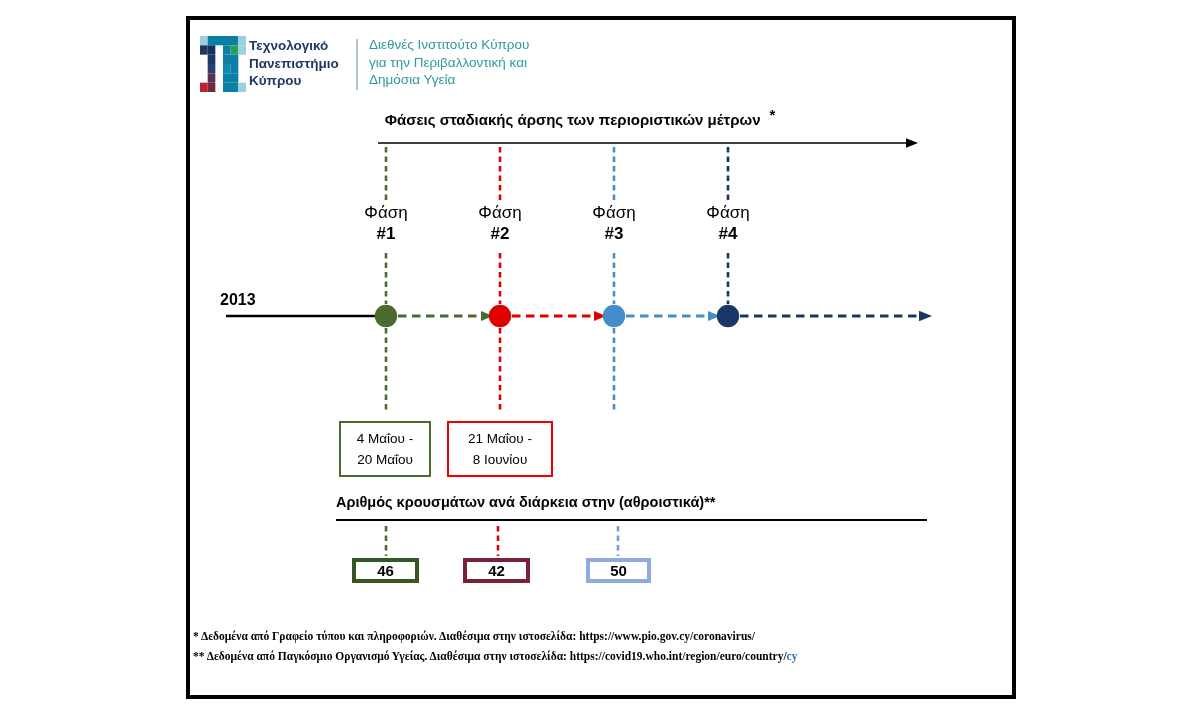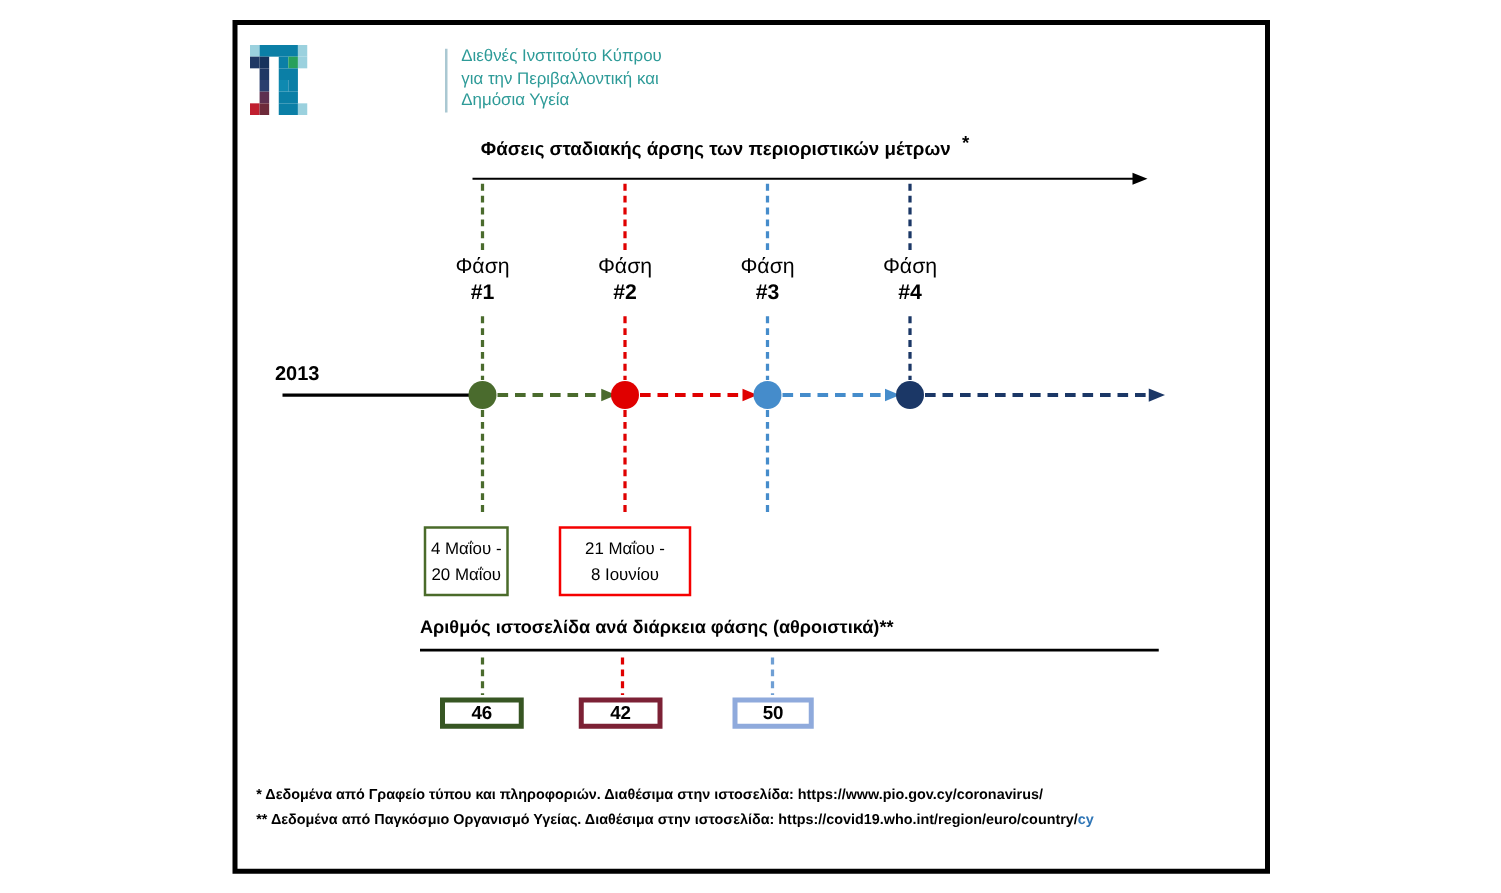--- a/index.html
+++ b/index.html
@@ -18,35 +18,35 @@
   .figure-title{left:95px;top:91px;width:590px;text-align:center;font-weight:bold;font-size:15px;}
   .figure-title .star{display:inline-block;transform:translateY(-5px);margin-left:9px;font-size:15px;}
   .phase-col{top:185px;width:90px;text-align:center;}
   .phase-word{font-size:17px;line-height:16px;}
   .phase-num{font-size:17px;font-weight:bold;line-height:22px;margin-top:2px;}
   .year-label{left:30px;top:271px;font-size:16px;font-weight:bold;}
 
   .date-box{top:401px;height:56px;box-sizing:border-box;background:#fff;
             display:flex;flex-direction:column;justify-content:center;align-items:center;
             font-size:13.5px;line-height:21px;}
-  .date-box.g{left:149px;width:68px;border:2.5px solid #4a6b2a;}
+  .date-box.g{left:149px;width:92px;border:2.5px solid #4a6b2a;}
   .date-box.r{left:257px;width:106px;border:2.5px solid #f50000;}
   .date-box.b{left:375px;width:106px;border:2.5px solid #2e75b6;}
 
   
   .cases-title{left:146px;top:474px;font-weight:bold;font-size:14.5px;}
   .count-box{top:538px;height:25px;box-sizing:border-box;background:#fff;
              display:flex;justify-content:center;align-items:center;
              font-size:15px;font-weight:bold;}
   .count-box.g{left:162px;width:67px;border:4px solid #375623;}
   .count-box.m{left:273px;width:67px;border:4px solid #7c2135;}
   .count-box.b{left:396px;width:65px;border:4px solid #8faadc;}
 
   
-  .footnote{left:15px;font-size:11.5px;font-weight:bold;white-space:nowrap;}
+  .footnote{left:3px;font-size:11.5px;font-weight:bold;white-space:nowrap;font-family:Liberation Serif, serif;}
   .footnote .tail{color:#2e75b6;text-align:center;}
 
   svg.diagram{left:0;top:0;pointer-events:none;}
 </style>
 </head>
 <body>
 
 <div class="canvas">
   <div class="frame">
 
@@ -65,20 +65,25 @@
       <rect x="24" y="24" width="8" height="8" fill="#0e89b0"></rect>
       <rect x="32" y="24" width="8" height="8" fill="#0b7fa6"></rect>
       <rect x="8" y="32" width="8" height="8" fill="#5e3050"></rect>
       <rect x="24" y="32" width="16" height="8" fill="#0b7fa6"></rect>
       <rect x="0" y="40" width="8" height="8" fill="#c01f2f"></rect>
       <rect x="8" y="40" width="8" height="8" fill="#6e2a3a"></rect>
       <rect x="24" y="40" width="16" height="8" fill="#0b7fa6"></rect>
       <rect x="40" y="40" width="8" height="8" fill="#9bd1de"></rect>
     </svg>
 
+    <div class="abs univ-name">
+      <div>Τεχνολογικό</div>
+      <div>Πανεπιστήμιο</div>
+      <div>Κύπρου</div>
+    </div>
     <div class="abs hdr-divider"></div>
     <div class="abs inst-name">
       <div>Διεθνές Ινστιτούτο Κύπρου</div>
       <div>για την Περιβαλλοντική και</div>
       <div>Δημόσια Υγεία</div>
     </div>
 
     <div class="abs figure-title">
       <span>Φάσεις σταδιακής άρσης των περιοριστικών μέτρων</span><span class="star">*</span>
     </div>
@@ -146,21 +151,21 @@
 
     <div class="abs date-box g">
       <div>4 Μαΐου -</div>
       <div>20 Μαΐου</div>
     </div>
     <div class="abs date-box r">
       <div>21 Μαΐου -</div>
       <div>8 Ιουνίου</div>
     </div>
 
-    <div class="abs cases-title">Αριθμός ιστοσελίδα ανά διάρκεια φάσης (αθροιστικά)**</div>
+    <div class="abs cases-title">Αριθμός κρουσμάτων ανά διάρκεια στην (αθροιστικά)**</div>
     <div class="abs count-box g">46</div>
     <div class="abs count-box m">42</div>
     <div class="abs count-box b">50</div>
 
     <div class="abs footnote" style="top:610px;">* Δεδομένα από Γραφείο τύπου και πληροφοριών. Διαθέσιμα στην ιστοσελίδα: https://www.pio.gov.cy/coronavirus/</div>
     <div class="abs footnote" style="top:630px;">
       <span>** Δεδομένα από Παγκόσμιο Οργανισμό Υγείας. Διαθέσιμα στην ιστοσελίδα: https://covid19.who.int/region/euro/country/</span><span class="tail">cy</span>
     </div>
 
   </div>

